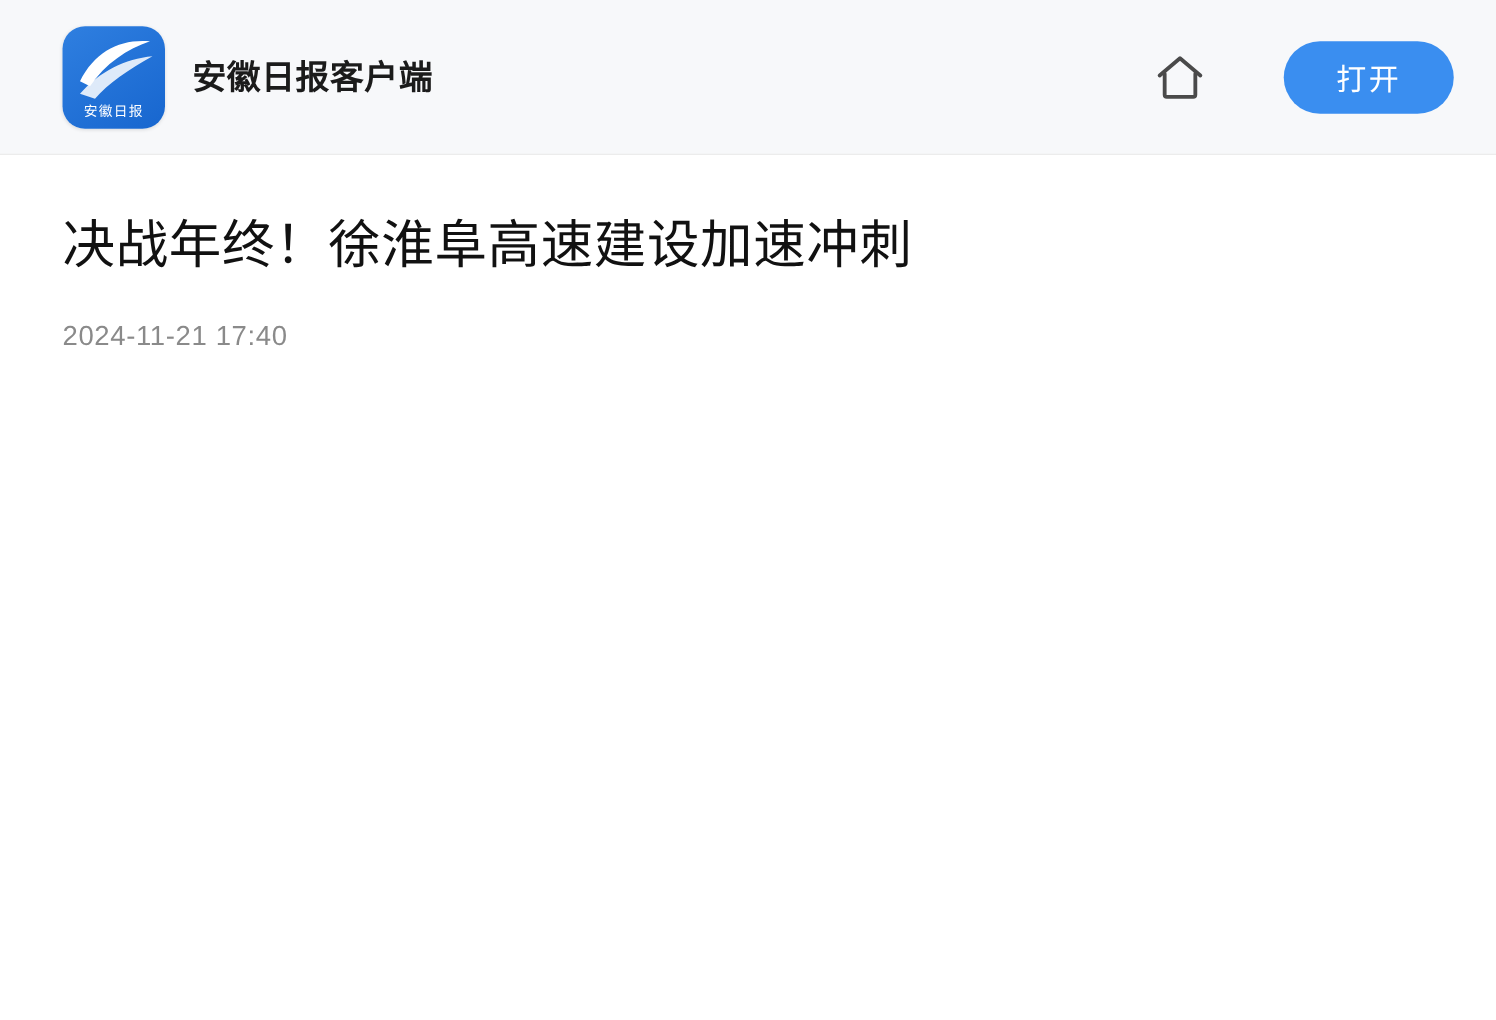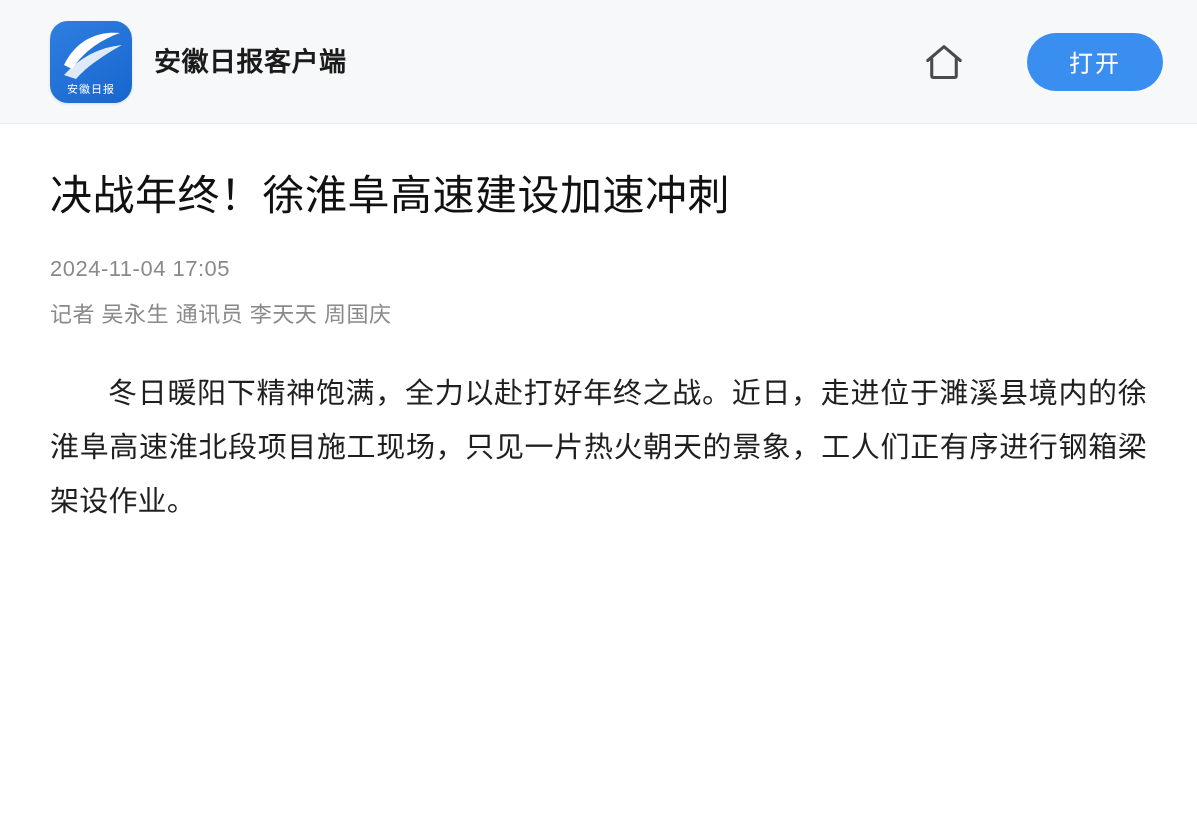--- a/index.html
+++ b/index.html
@@ -163,19 +163,17 @@
     <svg class="home-icon" viewBox="0 0 24 24" fill="none" stroke="#4a4a4a" stroke-width="1.6" stroke-linecap="round" stroke-linejoin="round">
       <path d="M3.5 11.2 L12 4 L20.5 11.2"></path>
       <path d="M5.6 10.4 V19.2 A0.9 0.9 0 0 0 6.5 20.1 H17.5 A0.9 0.9 0 0 0 18.4 19.2 V10.4"></path>
     </svg>
     <button class="open-btn">打开</button>
   </div>
 </div>
 
 <div class="article">
   <h1 class="headline">决战年终！徐淮阜高速建设加速冲刺</h1>
-  <div class="meta-time">2024-11-04 17:05</div>
-  <div class="meta-byline">记者 吴永生 通讯员 李天天 周国庆</div>
+  <div class="meta-time">2024-11-21 17:40</div>
 
   <div class="body-text">
-    <p>冬日暖阳下精神饱满，全力以赴打好年终之战。近日，走进位于濉溪县境内的徐淮阜高速淮北段项目施工现场，只见一片热火朝天的景象，工人们正有序进行钢箱梁架设作业。</p>
   </div>
 </div>
 
 </body></html>

